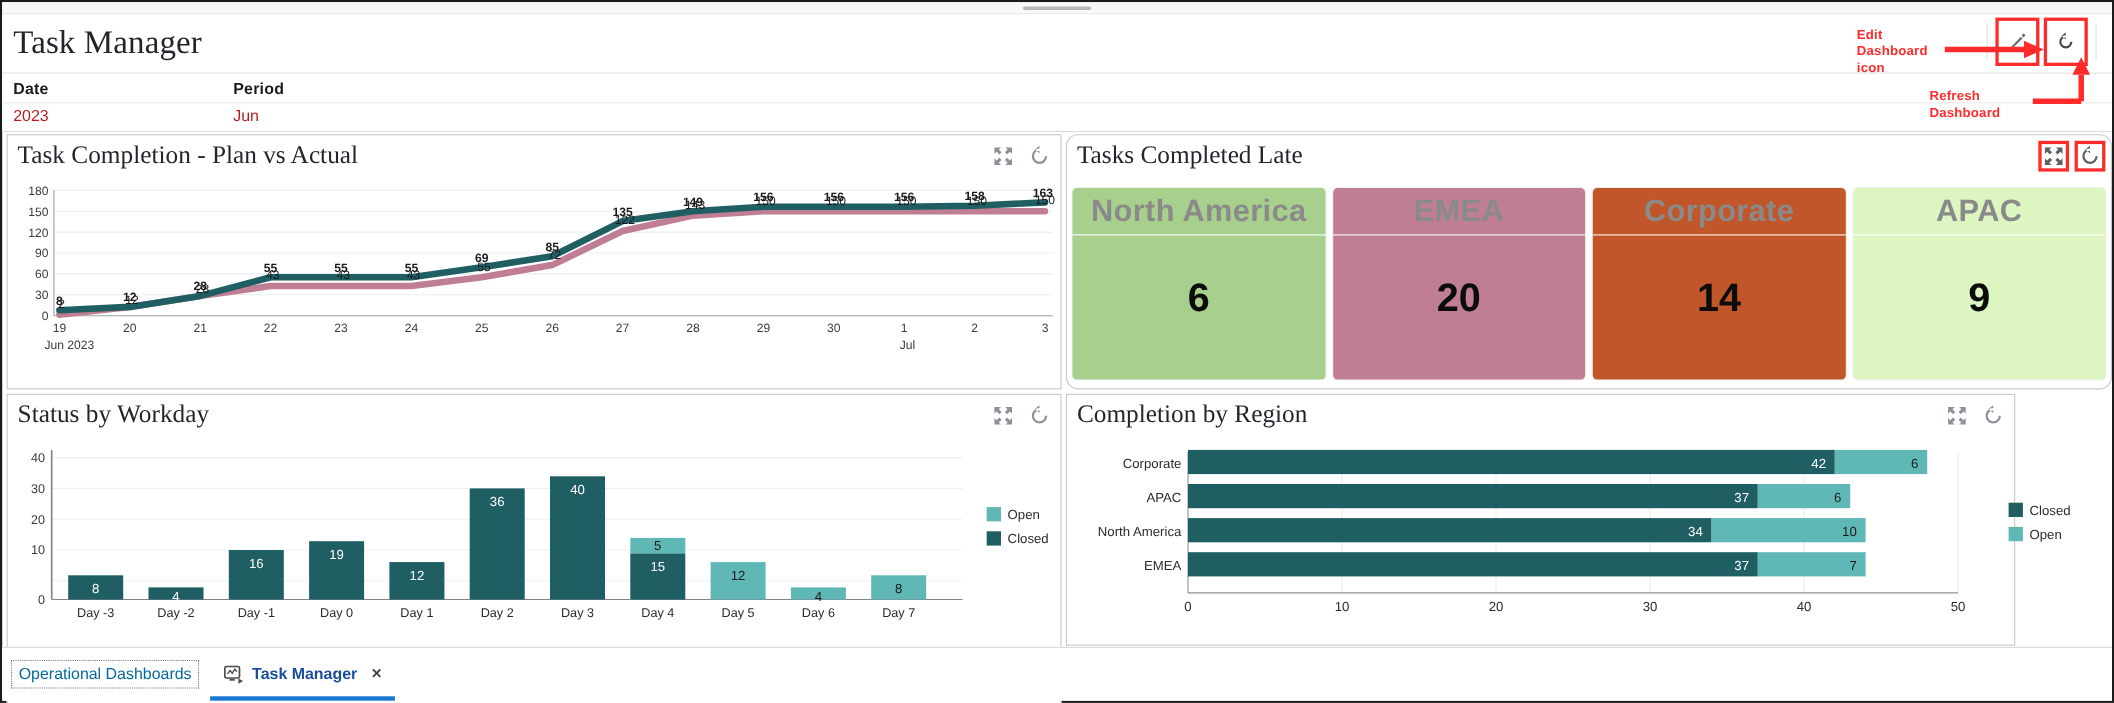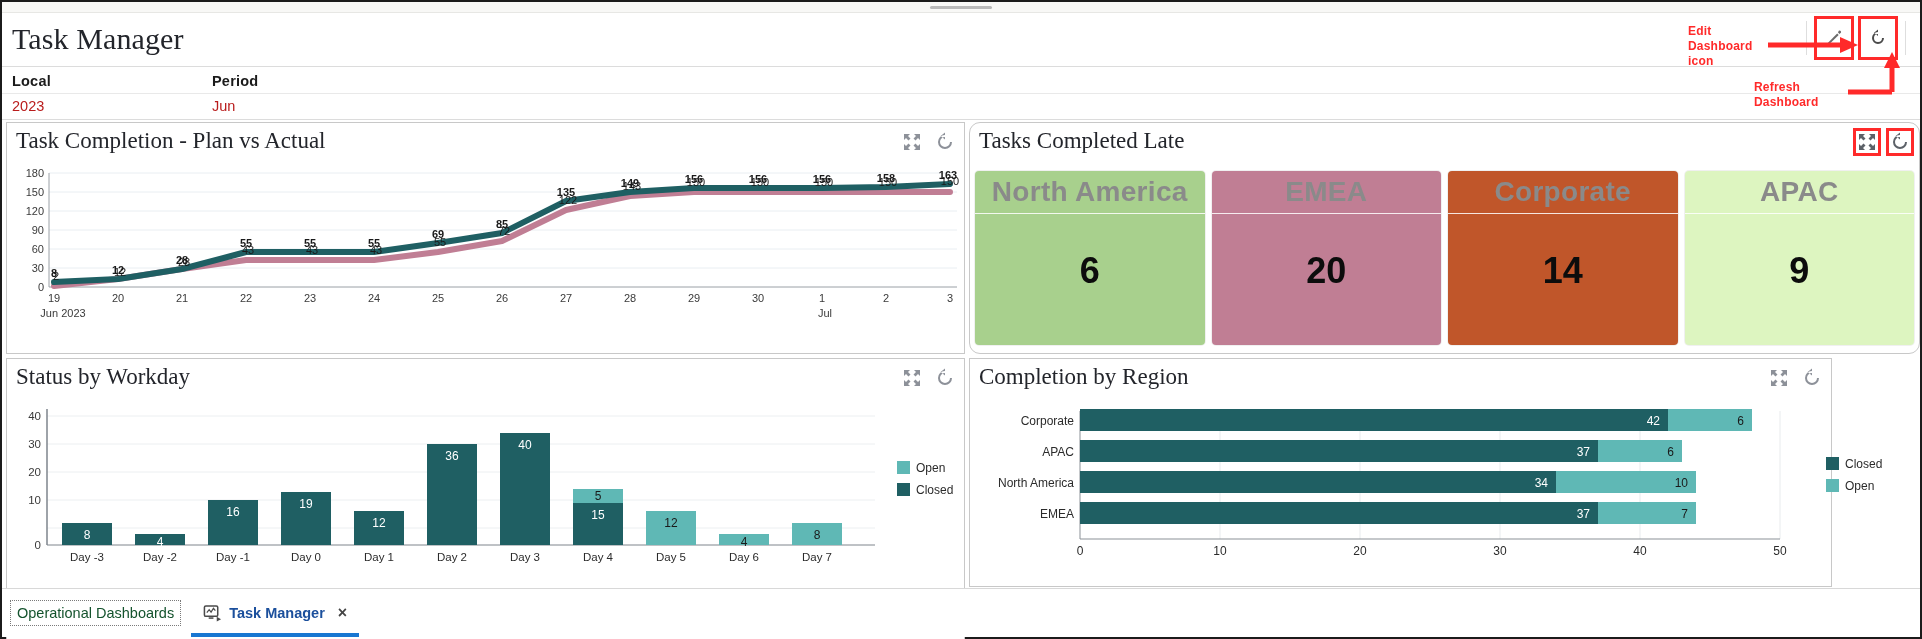--- a/index.html
+++ b/index.html
@@ -159,21 +159,21 @@
   .tabbar {
     position: absolute; left: 0; bottom: 0; width: 100%; height: 49px;
     background: #ffffff; border-top: 1px solid #d8d8d8;
     display: flex; align-items: flex-end;
   }
   .tab {
     height: 44px; display: flex; align-items: center; gap: 7px;
     padding: 0 12px; font-size: 14.5px; cursor: pointer;
   }
   .tab-inactive {
-    color: #14532d; border: 1px dotted #7a7a7a; height: 26px;
+    color: #0369a1; border: 1px dotted #7a7a7a; height: 26px;
     margin-left: 8px; margin-bottom: 11px; padding: 0 6px; justify-content: flex-end;
   }
   .tab-active {
     color: #1b4f9c; font-weight: bold;
     border-bottom: 4px solid #1877d2; margin-left: 10px;
   }
   .tab-close { color: #444; font-size: 16px; margin-left: 6px; }
 </style>
 </head>
 <body>
@@ -206,21 +206,21 @@
 
   <div class="dots">
     <i></i>
     <i></i>
     <i></i>
   </div>
 
   <div class="filters">
     <div class="f-divider"></div>
     <div class="f-col c1">
-      <div class="f-label">Local</div>
+      <div class="f-label">Date</div>
       <div class="f-value">2023</div>
     </div>
     <div class="f-col c2">
       <div class="f-label">Period</div>
       <div class="f-value">Jun</div>
     </div>
   </div>
 
   <div class="annot a-edit">Edit
 Dashboard

